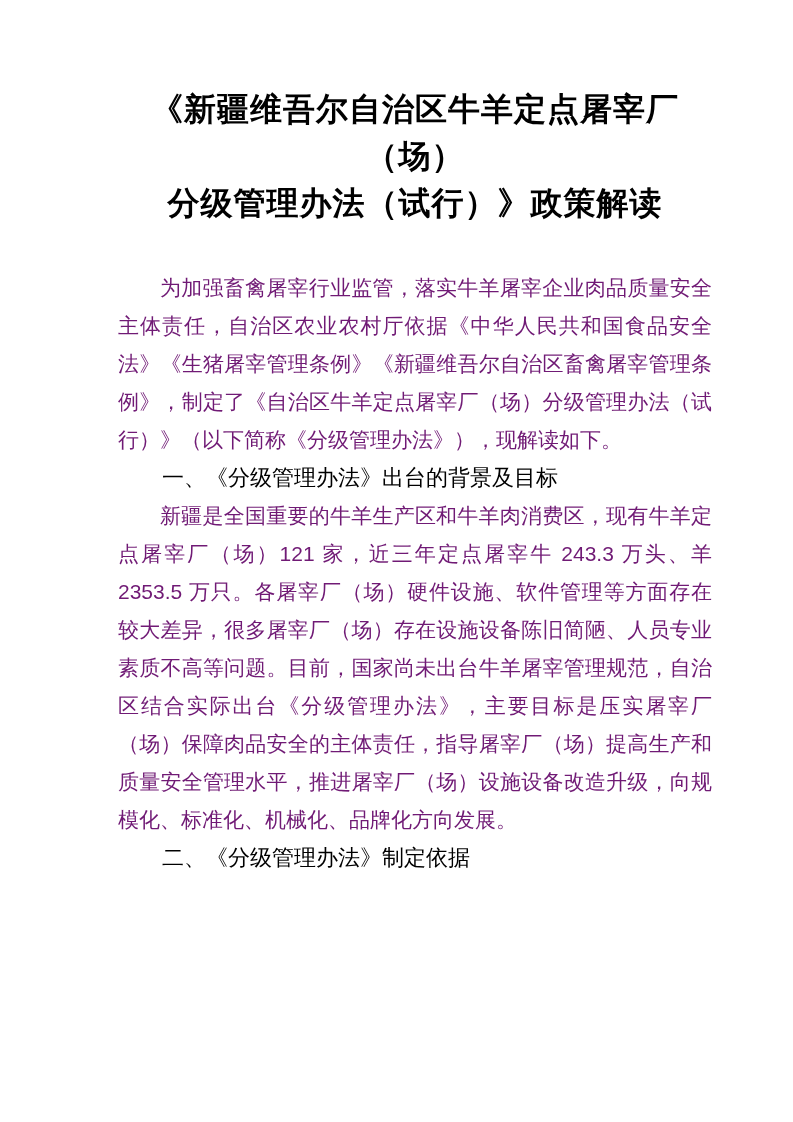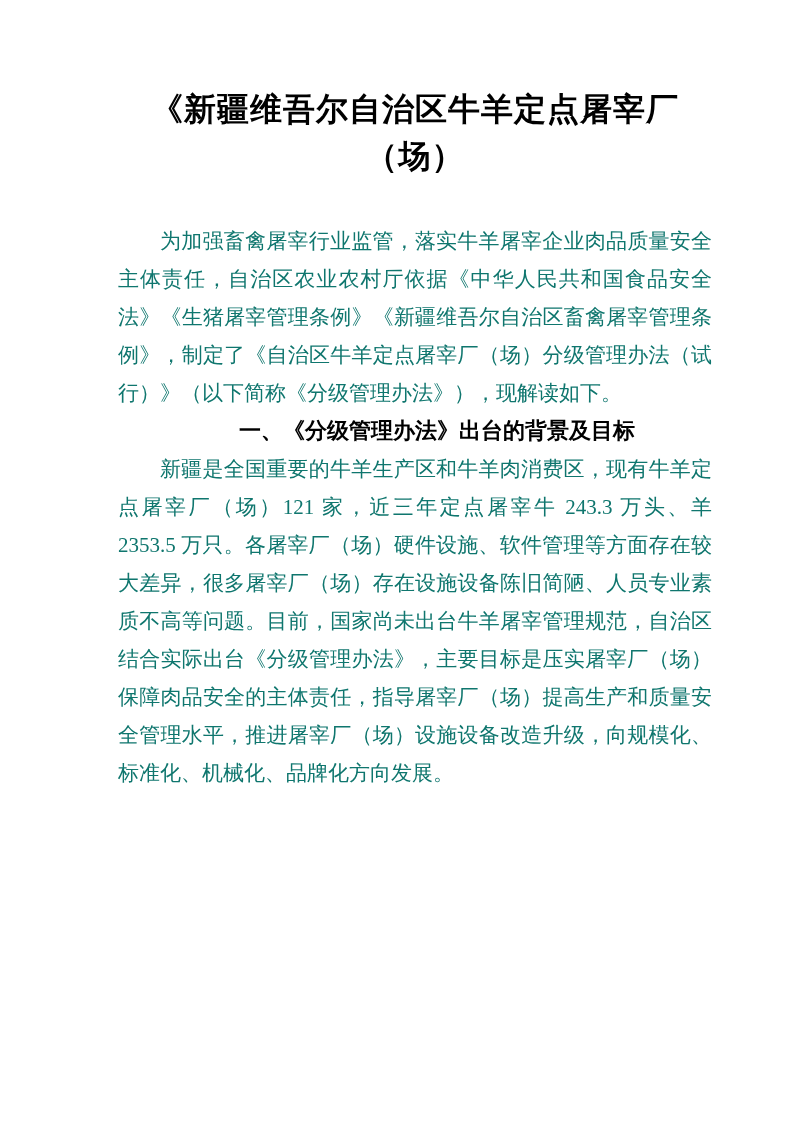--- a/index.html
+++ b/index.html
@@ -29,53 +29,55 @@
     line-height: 47px;
     text-align: center;
     letter-spacing: 1px;
     color: #000000;
   }
   .body-text {
     margin-top: 42px;
   }
   .para {
     margin: 0;
-    font-family: Liberation Serif, serif;
+    font-family: Liberation Sans, sans-serif;
     font-size: 21px;
     line-height: 38px;
     text-align: justify;
     text-justify: inter-ideograph;
     text-indent: 2em;
-    color: #0f766e;
+    color: #701a75;
   }
   .heading {
     margin: 0;
     font-family: "Liberation Sans", sans-serif;
-    font-weight: 700;
+    font-weight: 400;
     font-size: 22px;
     line-height: 38px;
     text-indent: 2em;
-    text-align: center;
+    text-align: left;
     color: #000000;
   }
 </style>
 </head>
 <body>
 
 <div class="page">
   <div class="content">
 
     <div class="doc-title">
       <div>《新疆维吾尔自治区牛羊定点屠宰厂（场）</div>
+      <div>分级管理办法（试行）》政策解读</div>
     </div>
 
     <div class="body-text">
       <p class="para">为加强畜禽屠宰行业监管，落实牛羊屠宰企业肉品质量安全主体责任，自治区农业农村厅依据《中华人民共和国食品安全法》《生猪屠宰管理条例》《新疆维吾尔自治区畜禽屠宰管理条例》，制定了《自治区牛羊定点屠宰厂（场）分级管理办法（试行）》（以下简称《分级管理办法》），现解读如下。</p>
 
       <h2 class="heading">一、《分级管理办法》出台的背景及目标</h2>
 
       <p class="para">新疆是全国重要的牛羊生产区和牛羊肉消费区，现有牛羊定点屠宰厂（场）121 家，近三年定点屠宰牛 243.3 万头、羊 2353.5 万只。各屠宰厂（场）硬件设施、软件管理等方面存在较大差异，很多屠宰厂（场）存在设施设备陈旧简陋、人员专业素质不高等问题。目前，国家尚未出台牛羊屠宰管理规范，自治区结合实际出台《分级管理办法》，主要目标是压实屠宰厂（场）保障肉品安全的主体责任，指导屠宰厂（场）提高生产和质量安全管理水平，推进屠宰厂（场）设施设备改造升级，向规模化、标准化、机械化、品牌化方向发展。</p>
 
+      <h2 class="heading">二、《分级管理办法》制定依据</h2>
 
     </div>
 
   </div>
 </div>
 
 </body></html>

